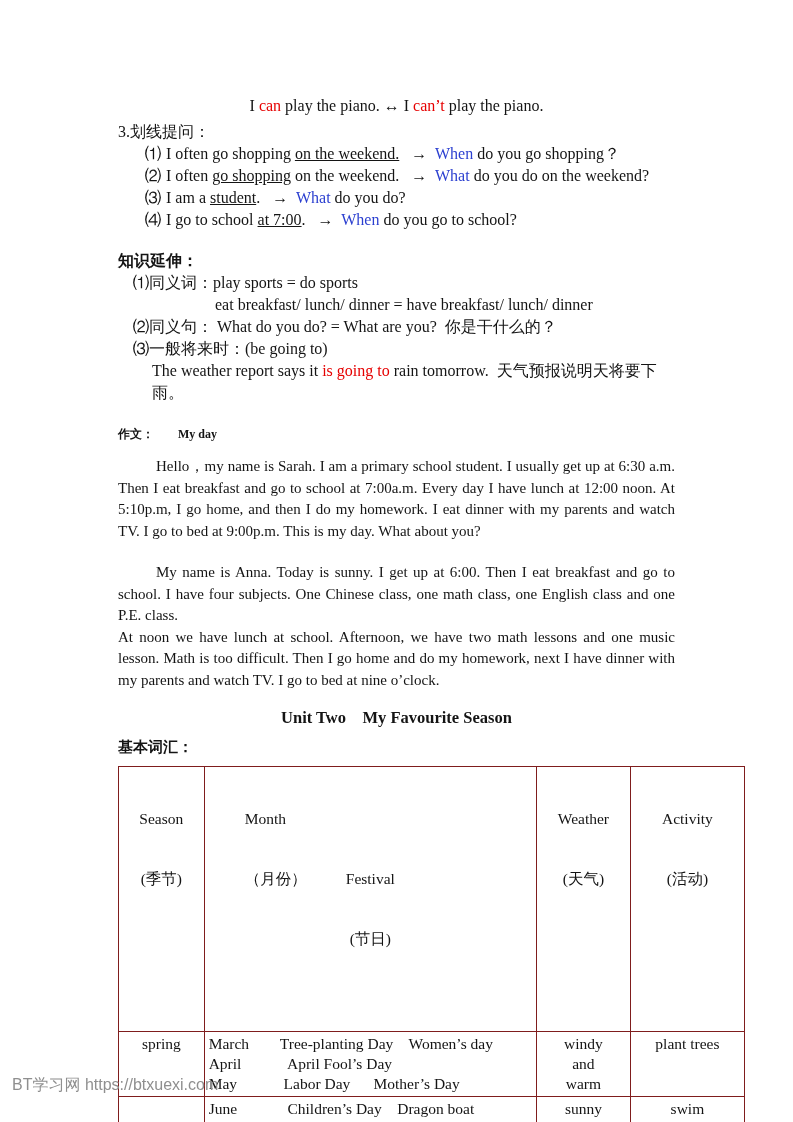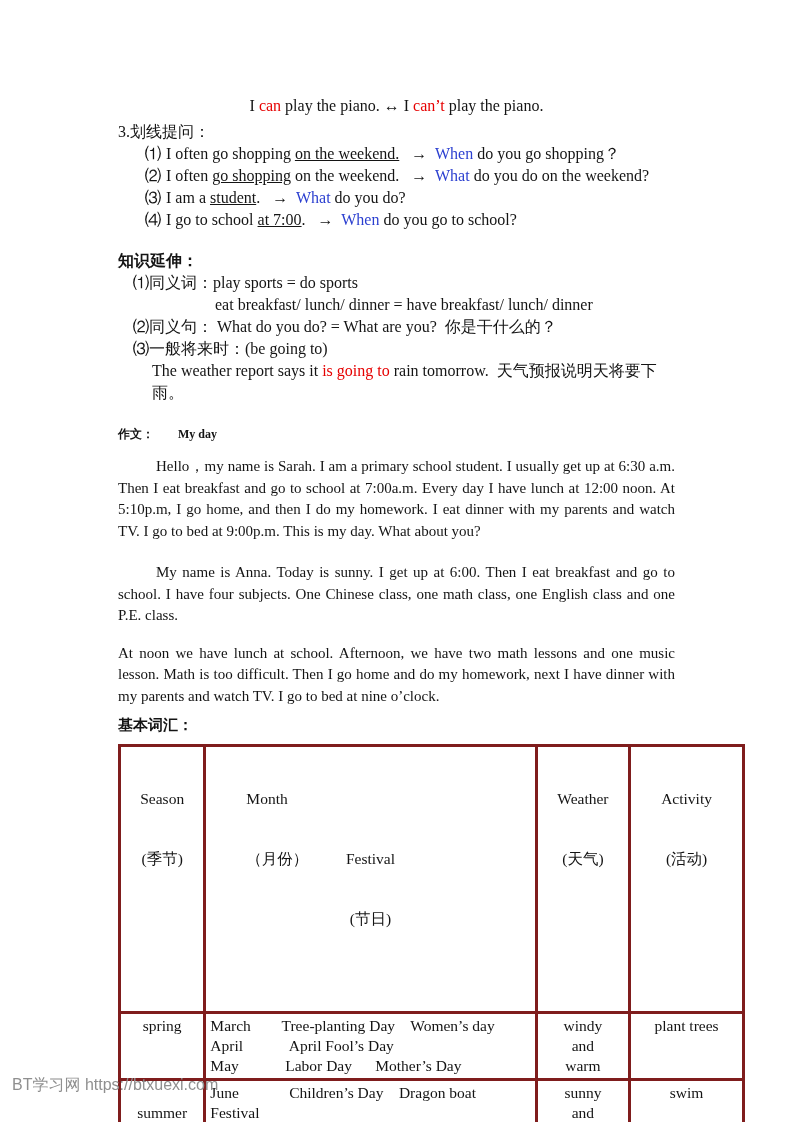--- a/index.html
+++ b/index.html
@@ -35,21 +35,21 @@
   .ind-c { padding-left: 34px; }
   .essay-head { margin-top: 19px; font-size: 12px; line-height: 22px; }
   .essay-title { margin-left: 24px; }
   .para {
     font-size: 15px;
     line-height: 21.5px;
     text-align: justify;
   }
   .p1  { margin-top: 11px; text-indent: 38px; }
   .p2a { margin-top: 20px; text-indent: 38px; }
-  .p2b { margin-top: 16px; }
+  .p2b { margin-top: 0; }
   .unit-heading {
     margin-top: 16px;
     text-align: center;
     font-weight: bold;
     font-size: 16.5px;
     line-height: 22px;
     white-space: pre-wrap;
   }
   .vocab-label {
     margin-top: 9px;
@@ -58,21 +58,21 @@
     font-size: 15px;
     line-height: 18px;
   }
   table.vocab {
     border-collapse: collapse;
     width: 627px;
     font-size: 15.5px;
     table-layout: fixed;
   }
   table.vocab td {
-    border: 3px solid #7f1d1d;
+    border: 1px solid #7f1d1d;
     vertical-align: top;
     padding: 2px 4px;
     line-height: 20px;
     white-space: pre-wrap;
   }
   .c-season   { width: 84px;  text-align: center; }
   .c-mf       { width: 326px; text-align: left; padding-left: 6px; }
   .c-weather  { width: 92px;  text-align: center; }
   .c-activity { width: 112px; text-align: center; }
   .hdr { height: 44px; }
@@ -118,20 +118,21 @@
   <div class="line ind-a">⑵同义句： What do you do? = What are you?  你是干什么的？</div>
   <div class="line ind-a">⑶一般将来时：(be going to)</div>
   <div class="line ind-c"><span>The weather report says it </span><span class="red">is going to</span><span> rain tomorrow.  天气预报说明天将要下雨。</span></div>
 
   <div class="essay-head"><span class="bold">作文：</span><span class="bold essay-title">My day</span></div>
 
   <p class="para p1">Hello，my name is Sarah. I am a primary school student. I usually get up at 6:30 a.m. Then I eat breakfast and go to school at 7:00a.m. Every day I have lunch at 12:00 noon. At 5:10p.m, I go home, and then I do my homework. I eat dinner with my parents and watch TV. I go to bed at 9:00p.m. This is my day. What about you?</p>
   <p class="para p2a">My name is Anna. Today is sunny. I get up at 6:00. Then I eat breakfast and go to school. I have four subjects. One Chinese class, one math class, one English class and one P.E. class.</p>
   <p class="para p2b">At noon we have lunch at school. Afternoon, we have two math lessons and one music lesson. Math is too difficult. Then I go home and do my homework, next I have dinner with my parents and watch TV. I go to bed at nine o’clock.</p>
 
+  <div class="unit-heading">Unit Two    My Favourite Season</div>
   <div class="vocab-label">基本词汇：</div>
 
   <table class="vocab">
     <tbody>
         <tr class="hdr">
       <td class="c-season">
         <div>Season</div>
         <div>(季节)</div>
       </td>
       <td class="c-mf">

